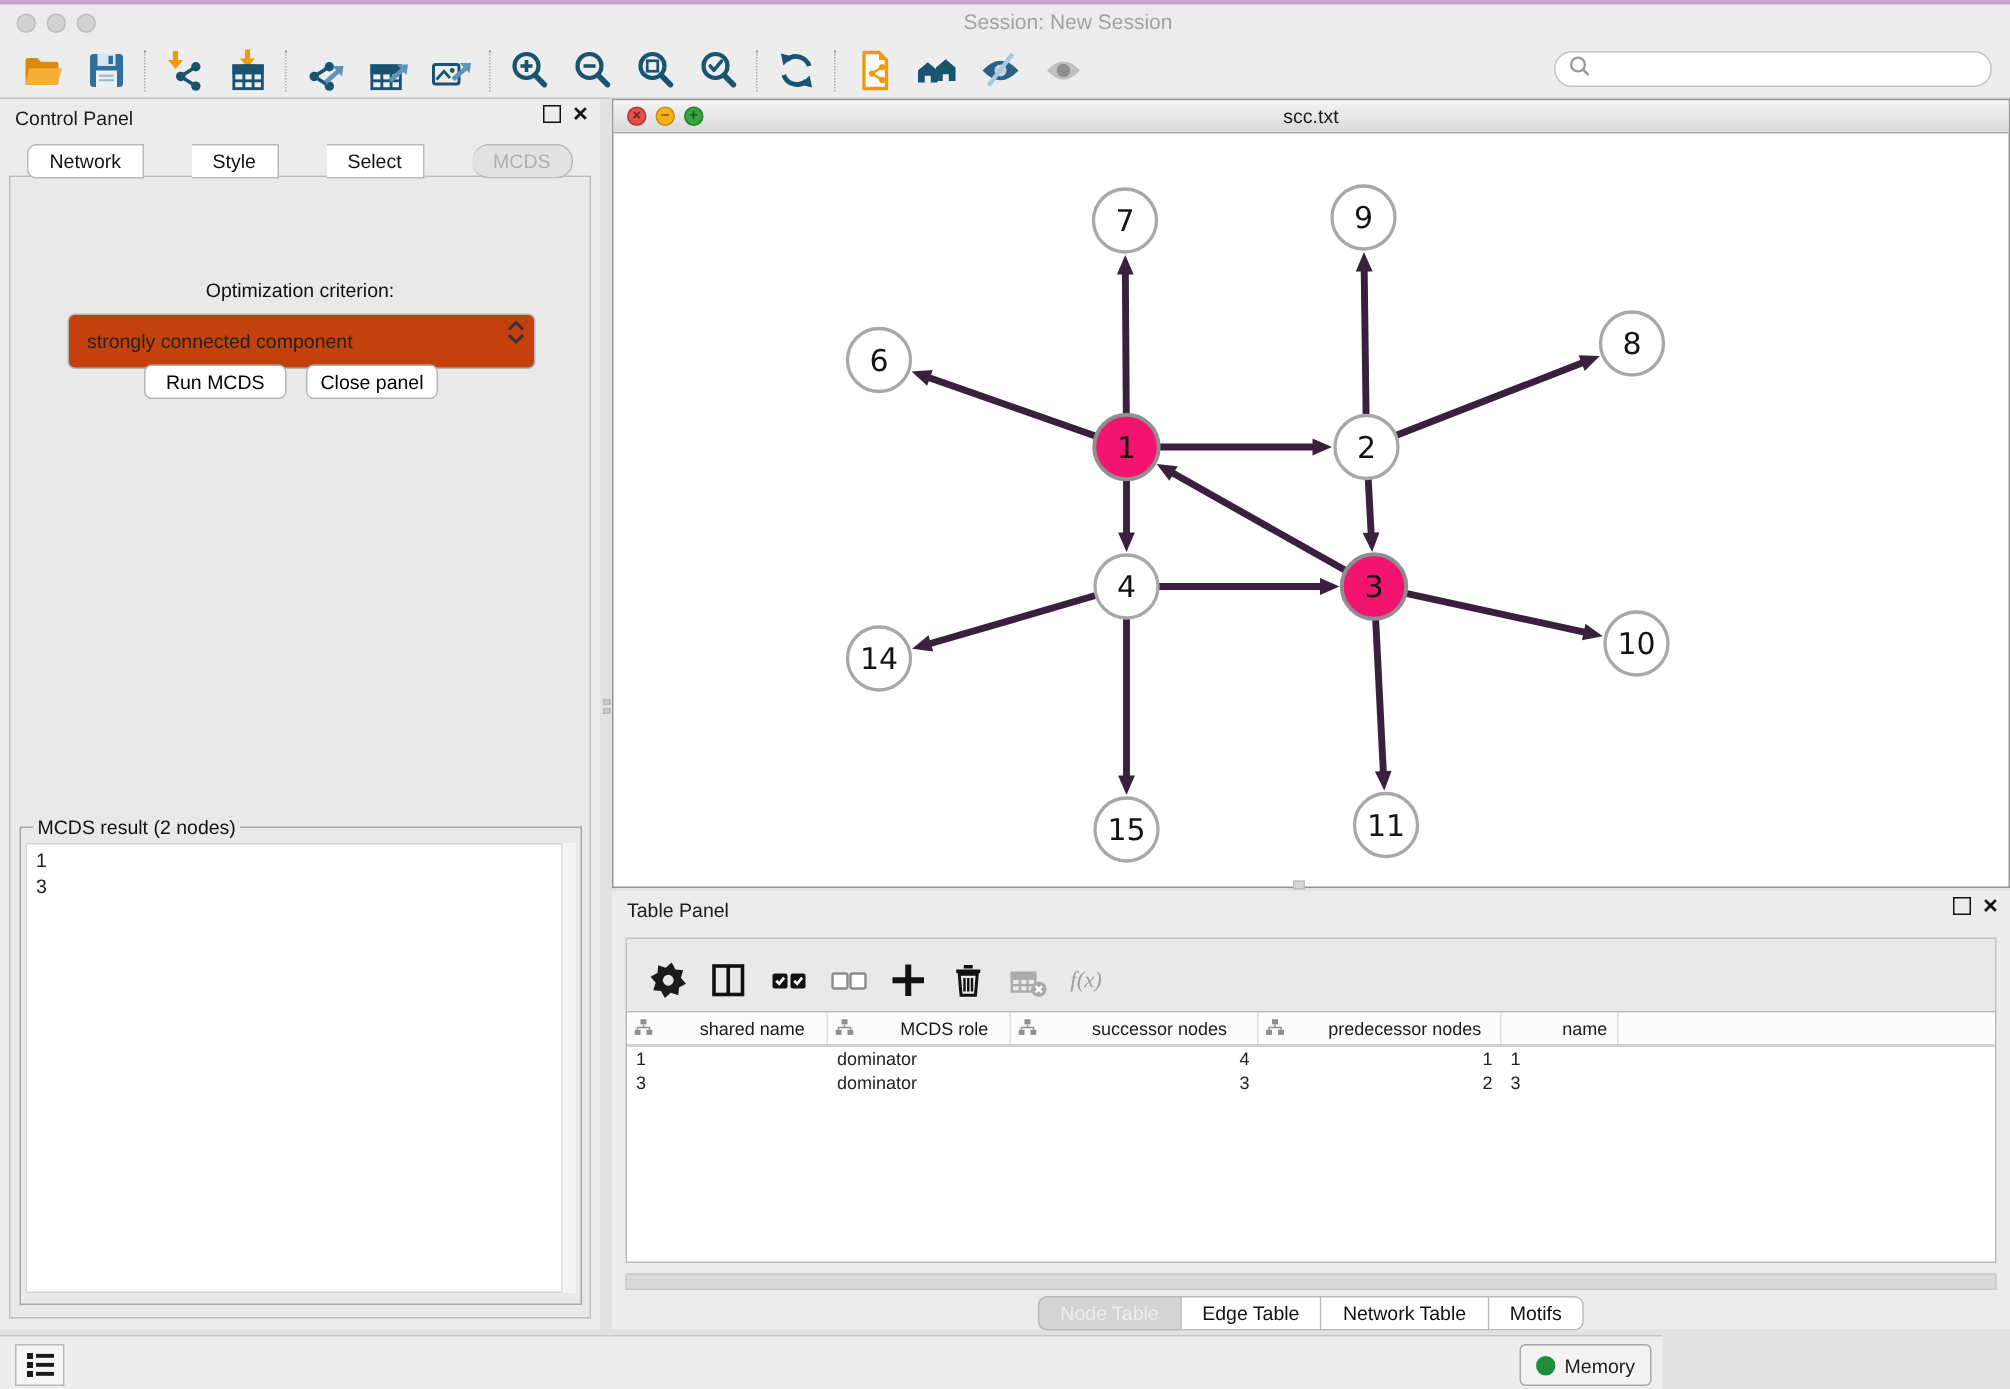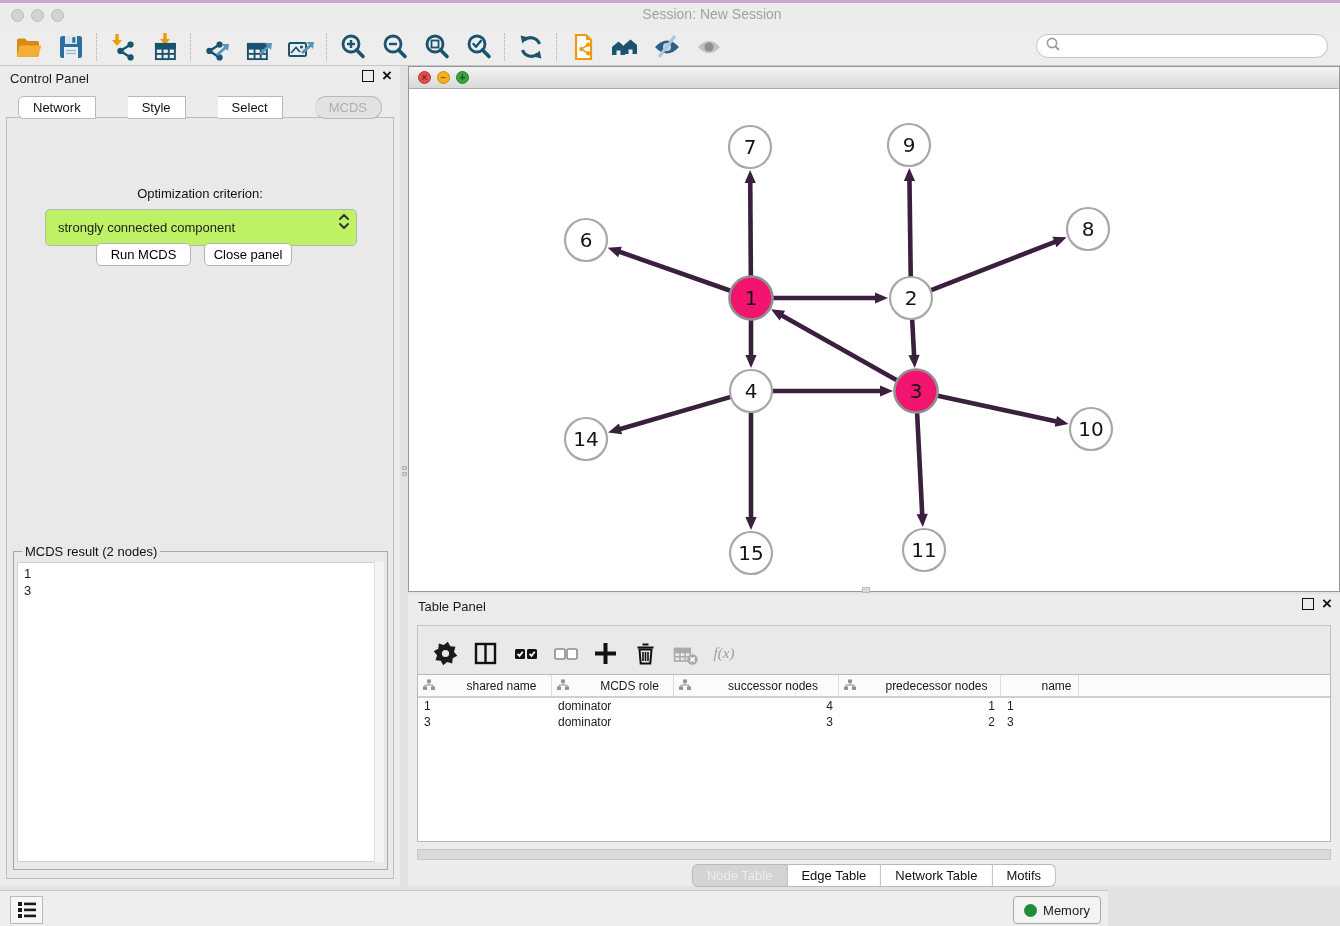--- a/index.html
+++ b/index.html
@@ -25,21 +25,21 @@
   .panel-icons{position:absolute;right:8px;top:4px;display:flex;align-items:center;gap:8px;}
   .float-ico{width:10px;height:10px;border:1.6px solid #111;display:inline-block;}
   .close-ico{font-size:17px;font-weight:700;color:#111;line-height:12px;cursor:pointer;}
   #cp-tabs{position:absolute;left:50%;top:30px;transform:translateX(-50%);display:flex;z-index:3;gap:32px;}
   .tab{font-size:13px;padding:3px 14px;background:#fff;border:1px solid #B9B9B9;border-left:none;color:#111;cursor:pointer;white-space:nowrap;}
   .tab.first{border-left:1px solid #B9B9B9;border-radius:6px 0 0 6px;}
   .tab.last{border-radius:0 6px 6px 0;}
   .tab.active{background:#E2E2E2;color:#AFAFAF;border-radius:11px;}
   #cp-box{position:absolute;left:6px;right:6px;top:51px;bottom:7px;border:1px solid #BDBDBD;background:#E9E9E9;}
   #opt-label{position:absolute;left:0;top:68px;width:100%;text-align:center;font-size:13px;color:#111;}
-  #criterion{position:absolute;left:38px;top:91px;width:312px;height:37px;background:#bef264;border:1px solid #B5B5B5;border-radius:5px;
+  #criterion{position:absolute;left:38px;top:91px;width:312px;height:37px;background:#c2410c;border:1px solid #B5B5B5;border-radius:5px;
              display:flex;align-items:center;font-size:13px;padding-left:12px;box-sizing:border-box;cursor:pointer;}
   #criterion .stepper{position:absolute;right:4px;top:1px;}
   .cp-btn{position:absolute;top:125px;height:23px;background:#fff;border:1px solid #B5B5B5;border-radius:5px;
           font-size:13px;display:flex;align-items:center;justify-content:center;cursor:pointer;font-family:"Liberation Sans",sans-serif;}
   #mcds-result{position:absolute;left:6px;right:5px;top:426px;bottom:8px;border:1px solid #A9A9A9;margin:0;padding:0;}
   #mcds-result legend{font-size:13px;margin-left:8px;padding:0 3px;color:#111;}
   #result-inner{position:absolute;left:3px;right:3px;top:3px;bottom:3px;background:#fff;border:1px solid #D2D2D2;
                 font-size:13px;line-height:17px;padding:2px 6px;box-sizing:border-box;}
   #result-scroll{position:absolute;right:3px;top:3px;bottom:3px;width:9px;background:#F4F4F4;border-left:1px solid #E0E0E0;}
   
@@ -300,20 +300,21 @@
         </div>
       </fieldset>
     </div>
   </div>
 
   <div id="nw" class="abs">
     <div id="nw-titlebar">
       <span class="nw-dot" style="left:9px;background:#E1504B;border:1px solid #B13A36;color:#7E2320;">×</span>
       <span class="nw-dot" style="left:28px;background:#F5B01E;border:1px solid #C98B12;color:#8A6208;">−</span>
       <span class="nw-dot" style="left:47px;background:#37A43F;border:1px solid #2A7E30;color:#145918;">+</span>
+      <div id="nw-title">scc.txt</div>
     </div>
     <svg id="graph-svg" width="930" height="502" viewBox="0 0 930 502">
         <line x1="341.860930201927" y1="188.00046049097114" x2="341.22516062545157" y2="91.99925444318959" stroke="#3A1F3E" stroke-width="4.6"></line>
         <polygon points="341.15231454074666,80.99949565274589 346.8382825705329,93.96212530742046 335.6385281657175,94.03629586639276" fill="#3A1F3E"></polygon>
         <line x1="322.18835217887363" y1="202.03590561439194" x2="209.07600123420465" y2="162.27520043384163" stroke="#3A1F3E" stroke-width="4.6"></line>
         <polygon points="198.69847142313844,158.6273414699517 212.81991667237884,157.65534143255155 209.10573300005456,168.22155360381896" fill="#3A1F3E"></polygon>
         <line x1="363" y1="209" x2="468" y2="209" stroke="#3A1F3E" stroke-width="4.6"></line>
         <polygon points="479,209 466,214.6 466,203.4" fill="#3A1F3E"></polygon>
         <line x1="342" y1="230" x2="342" y2="268" stroke="#3A1F3E" stroke-width="4.6"></line>
         <polygon points="342,279 336.4,266 347.6,266" fill="#3A1F3E"></polygon>

